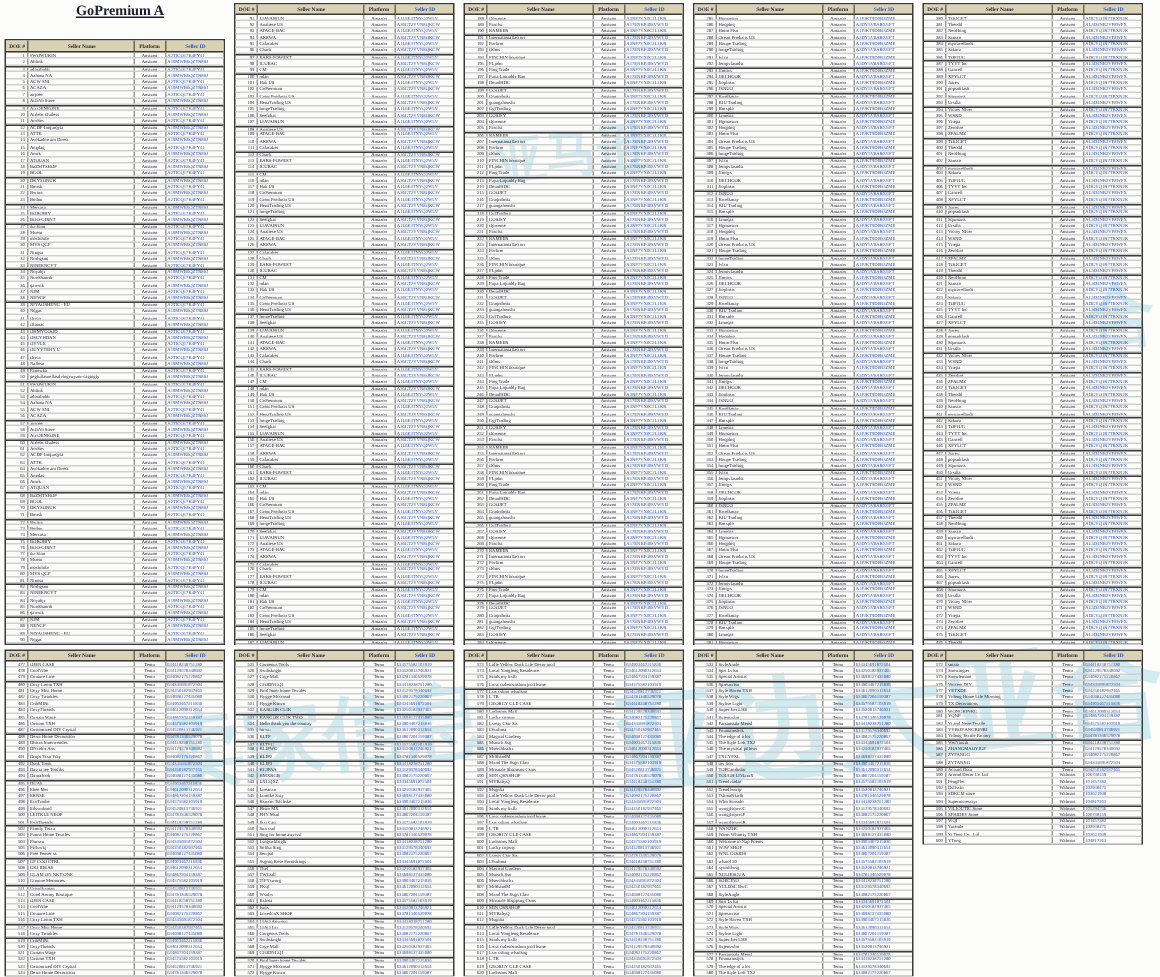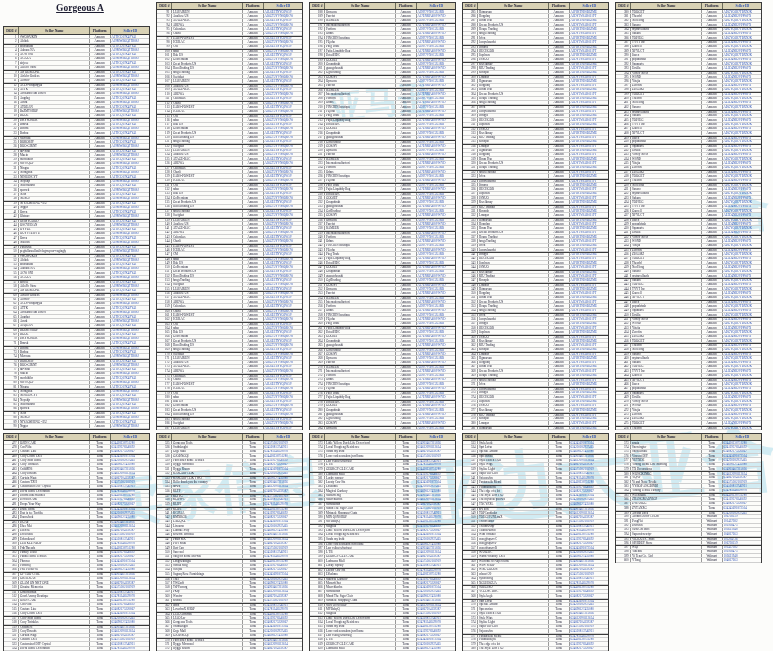--- a/index.html
+++ b/index.html
@@ -43,21 +43,21 @@
   .row .c:last-child{border-right:none;}
   .c.doe{width:15px;justify-content:flex-end;padding-right:1.2px;color:#26263c;}
   .c.name{width:72px;padding-left:1.2px;}
   .c.plat{width:21px;justify-content:center;color:#26263c;}
   .c.sid{width:39px;padding-left:1px;color:#2b50b4;}
 </style>
 </head>
 <body>
 
 <div id="page">
-  <div class="title">Gorgeous A</div>
+  <div class="title">GoPremium A</div>
 <div class="watermark" style="left: 408px; top: 428px; font-size: 74px; transform: rotate(-7deg);">亚边大亚合</div>
     <div class="watermark" style="left: 108px; top: 455px; font-size: 54px; transform: rotate(-7deg);">卖家信息</div>
     <div class="watermark" style="left: 330px; top: 80px; font-size: 34px; transform: rotate(-7deg);">亚马逊</div>
     <div class="watermark" style="left: 724px; top: 180px; font-size: 46px; transform: rotate(-7deg);">合</div>
     <div class="block" style="left: 3px; top: 26px; height: 404px;">
       <div class="hdr" style="height: 8px;">
         <div class="c doe">DOE #</div>
         <div class="c name">Seller Name</div>
         <div class="c plat">Platform</div>
         <div class="c sid">Seller ID</div>

